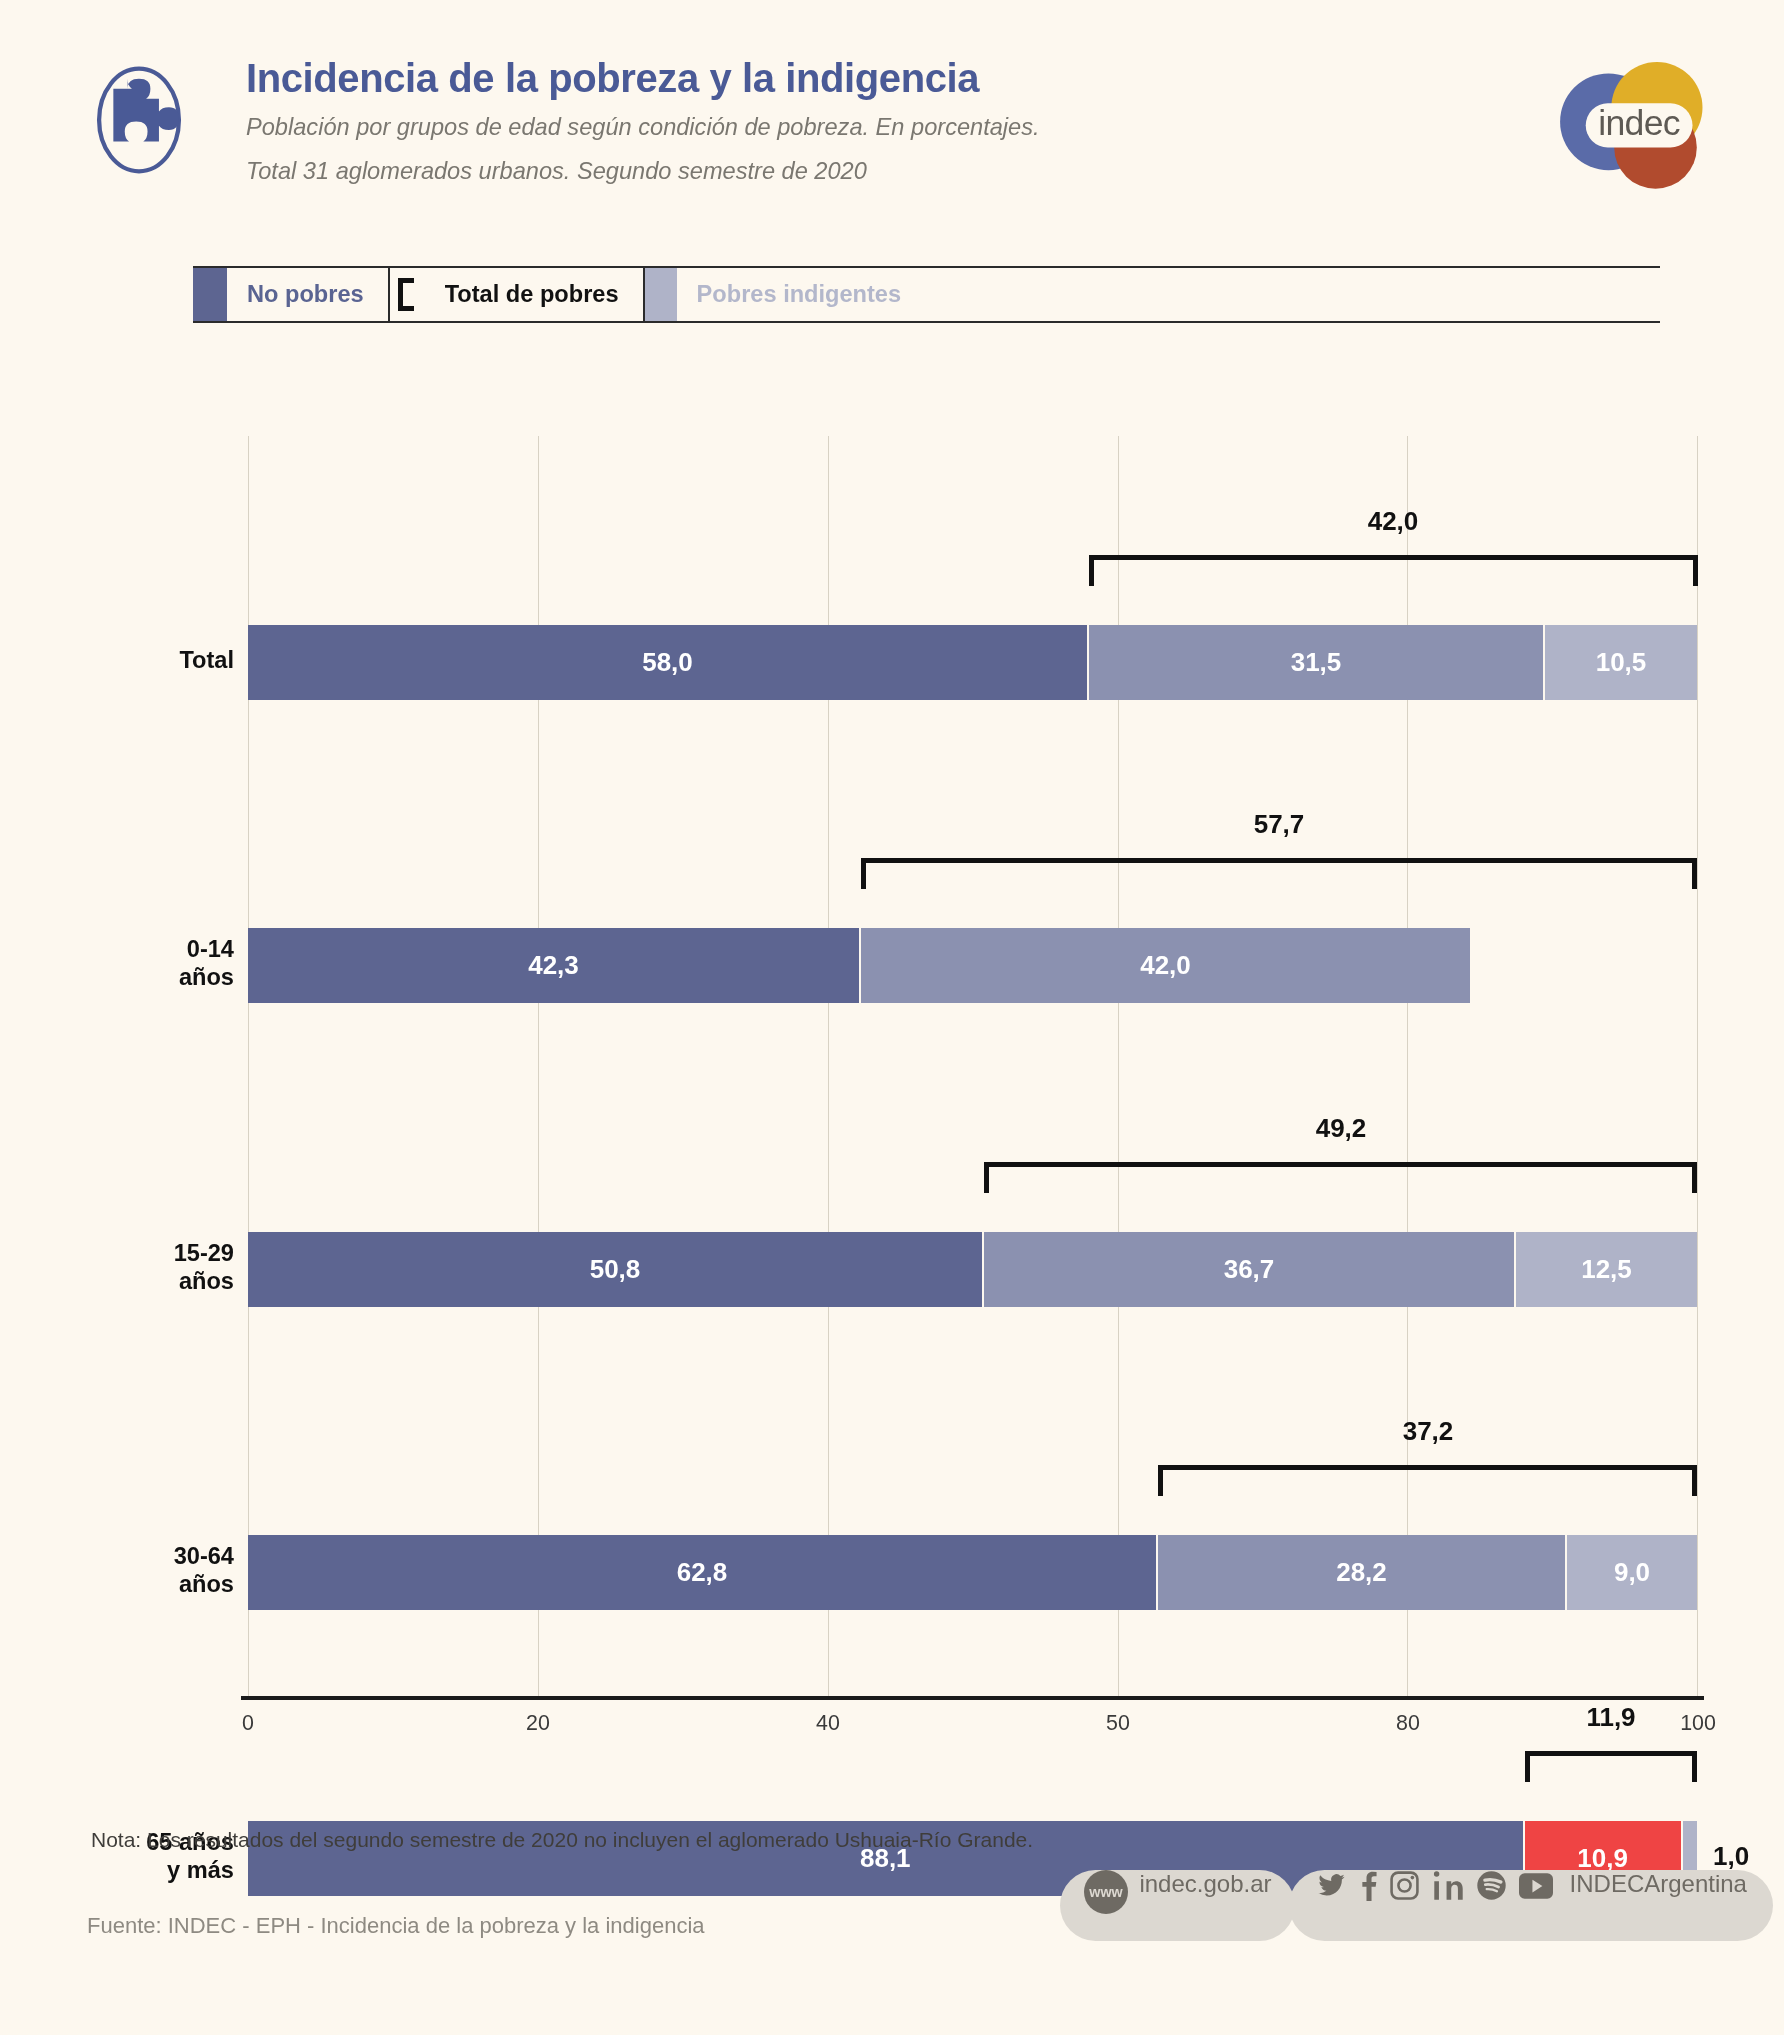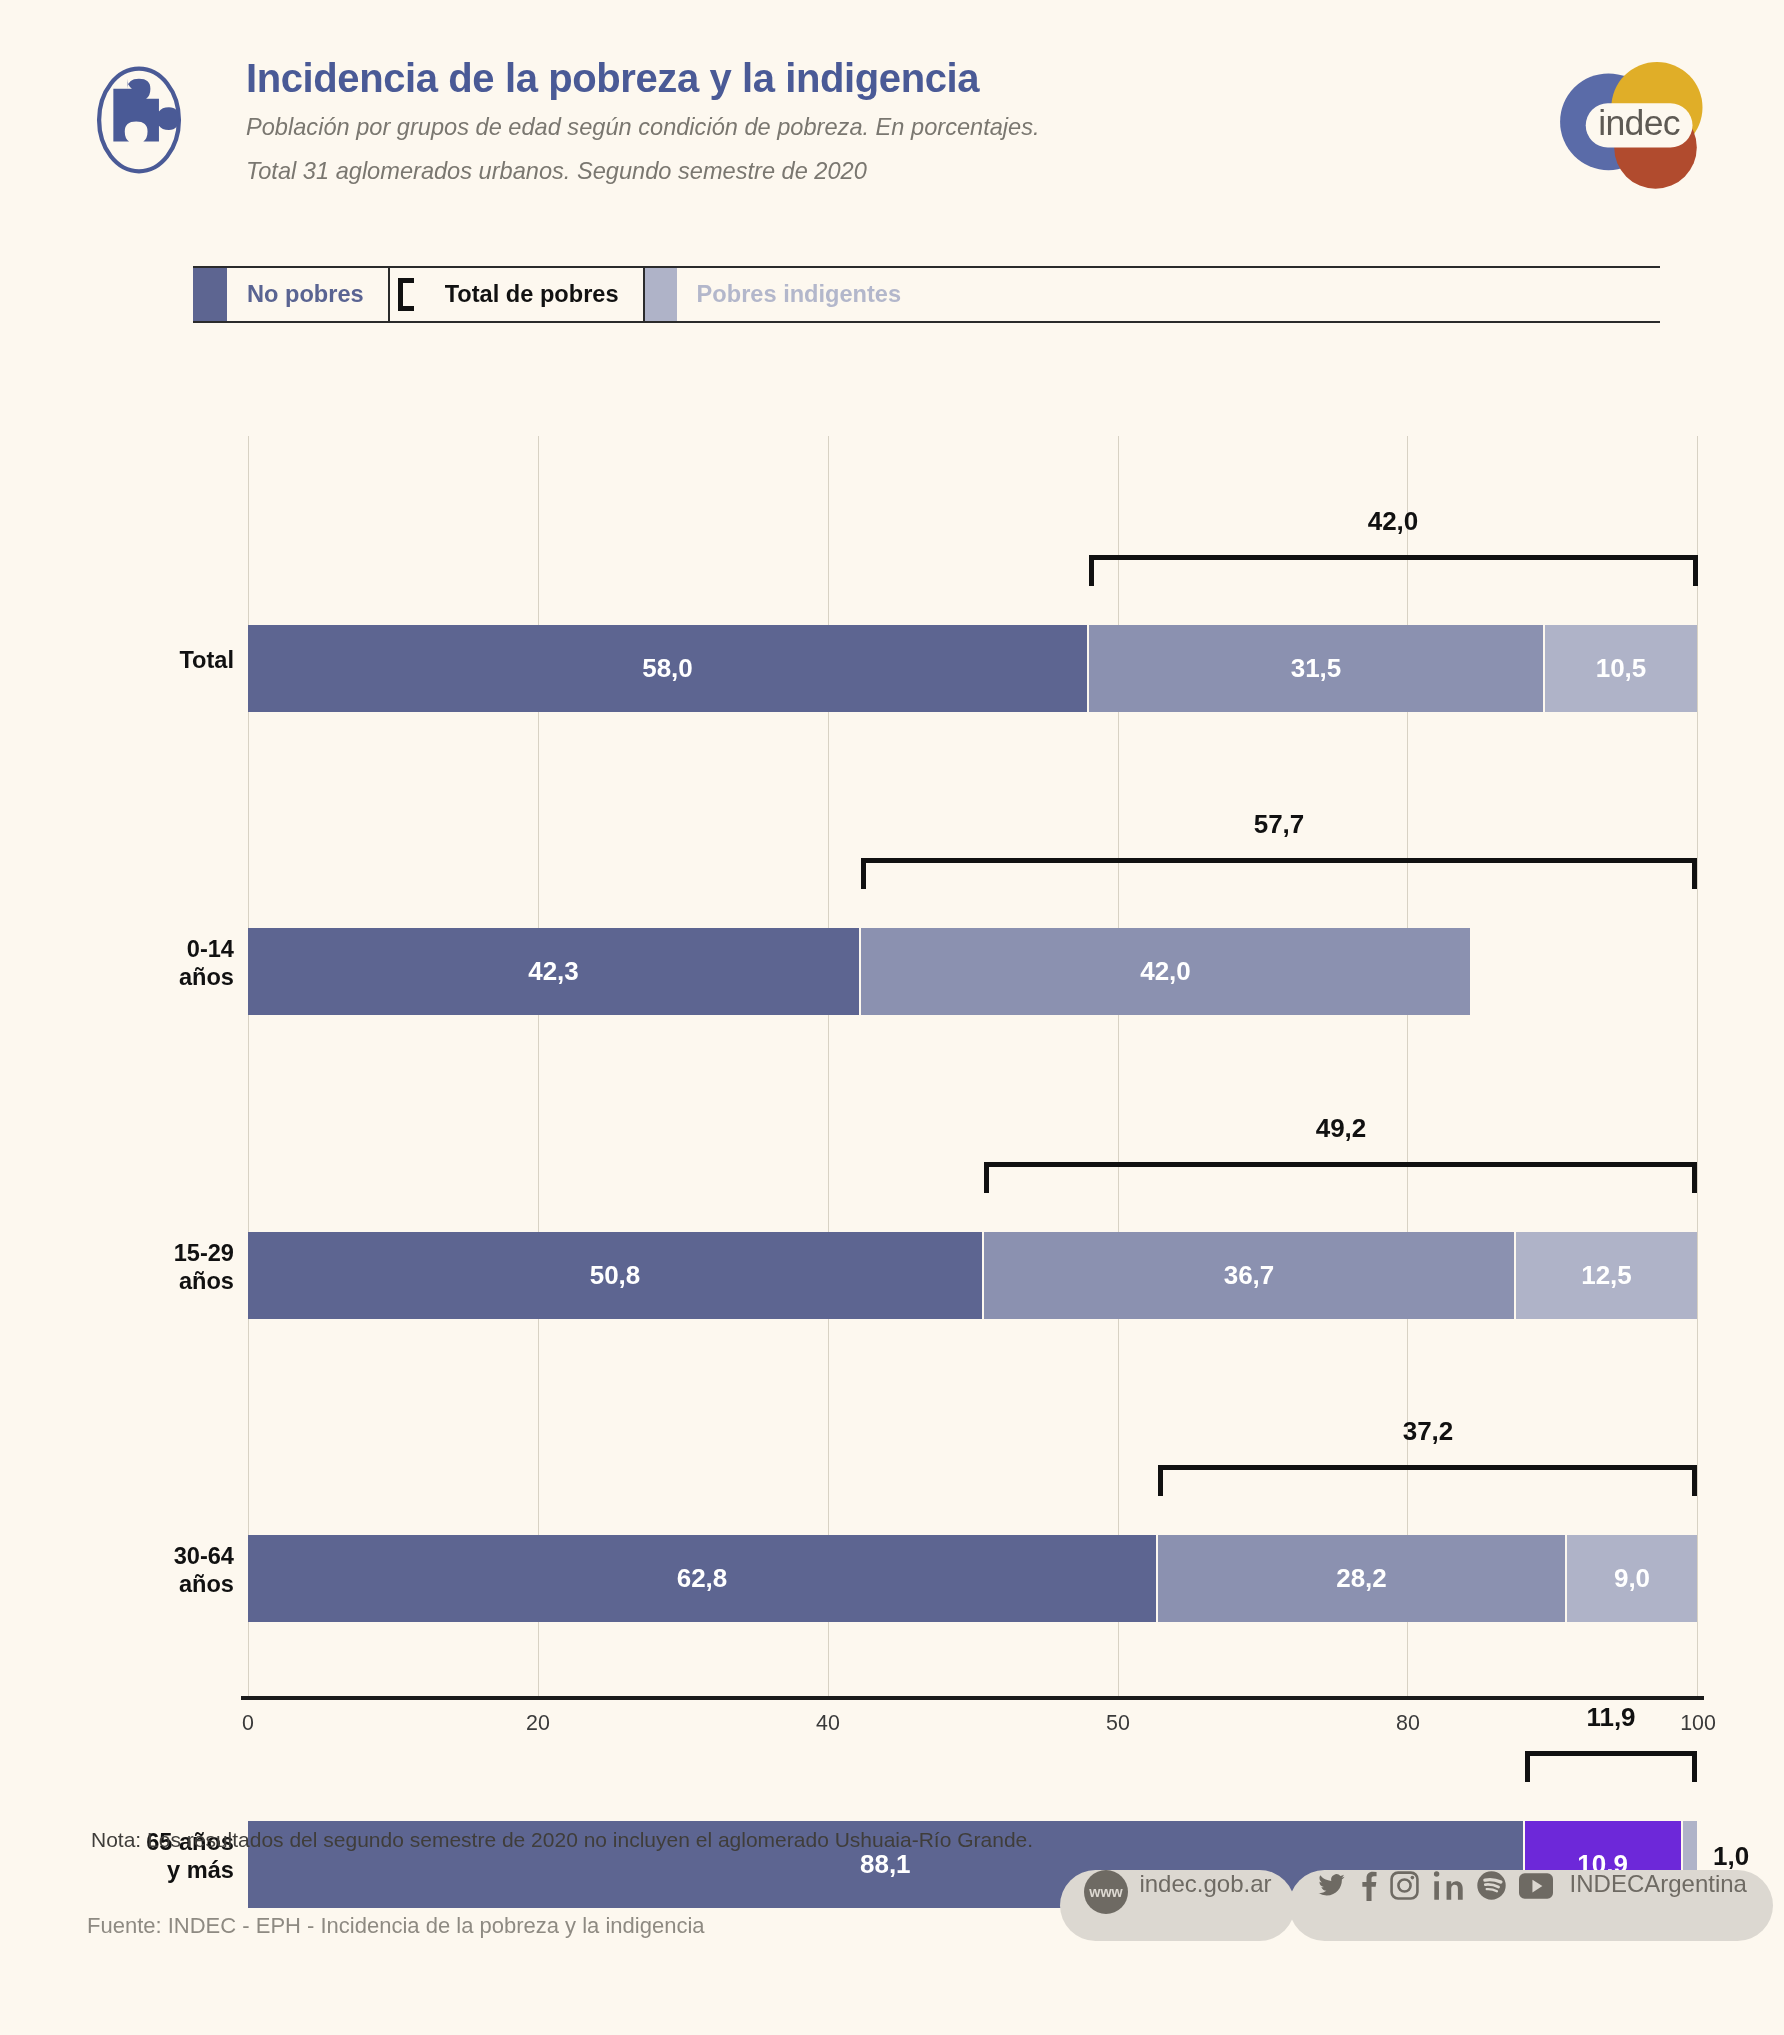--- a/index.html
+++ b/index.html
@@ -141,21 +141,21 @@
     text-align: right;
     font-size: 23.6px;
     font-weight: bold;
     color: #111;
     line-height: 1.18;
   }
 
   .bar {
     position: absolute;
     left: 0;
-    height: 87px;
+    height: 75px;
     display: flex;
   }
   .seg {
     height: 100%;
     display: flex;
     align-items: center;
     justify-content: center;
     color: #FFFFFF;
     font-size: 26px;
     font-weight: bold;
@@ -367,21 +367,21 @@
       <div class="row" style="top: 1421px; height: 71px;">
         <div class="cat-label" style="top: 7.9px;">
           <div>65 años</div>
           <div>y más</div>
         </div>
         <div class="outside-label" style="left: 1465px; top: 20px;">1,0</div>
         <div class="bar" style="width: 1449px;">
           <div class="seg seg-1" style="width: 1277px; background: rgb(93, 101, 145);">
             <span>88,1</span>
           </div>
-          <div class="seg seg-2" style="width: 158px; background: #6d28d9;">
+          <div class="seg seg-2" style="width: 158px; background: #ef4444;">
             <span>10,9</span>
           </div>
           <div class="seg seg-3" style="width: 14.5px; background: rgb(175, 179, 200);"></div>
         </div>
         <div class="bracket" style="left: 1277px; width: 172px; top: -70px;"></div>
         <div class="bracket-value" style="left: 1363px; top: -119px;">11,9</div>
       </div>
     </div>
   <div class="axis-line"></div>
   <div id="xticks">

